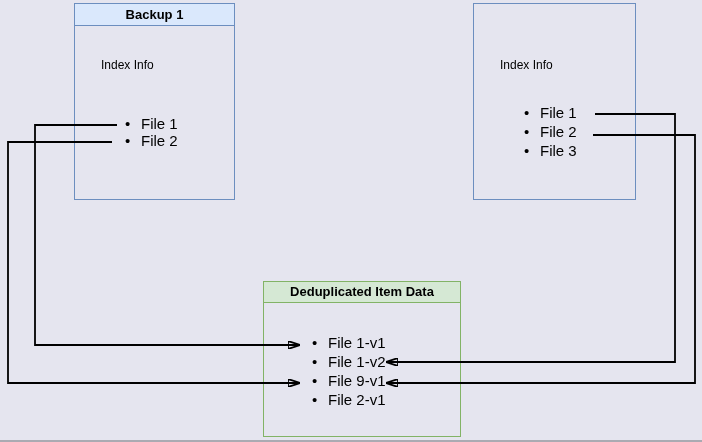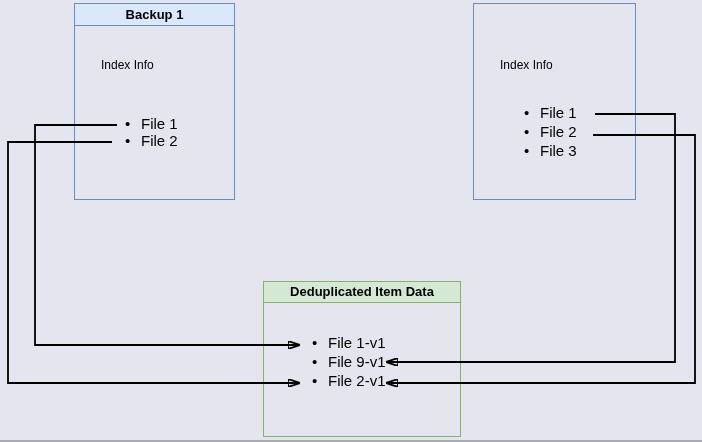--- a/index.html
+++ b/index.html
@@ -53,20 +53,21 @@
       <li>File 1</li>
       <li>File 2</li>
       <li>File 3</li>
     </ul>
   </div>
 
   <div class="node green" id="dedup-box">
     <div class="node-header">Deduplicated Item Data</div>
     <ul class="filelist" id="dedup-list">
       <li>File 1-v1</li>
+      <li>File 1-v2</li>
       <li>File 9-v1</li>
       <li>File 2-v1</li>
     </ul>
   </div>
 
   <svg class="wires" viewBox="0 0 702 442">
     <defs>
       <marker id="arrowhead" viewBox="0 0 12 8" refX="11" refY="4" markerWidth="12" markerHeight="8" markerUnits="userSpaceOnUse" orient="auto-start-reverse">
         <path d="M0,0 L12,4 L0,8 Z" fill="#000" stroke="none"></path>
       </marker>

